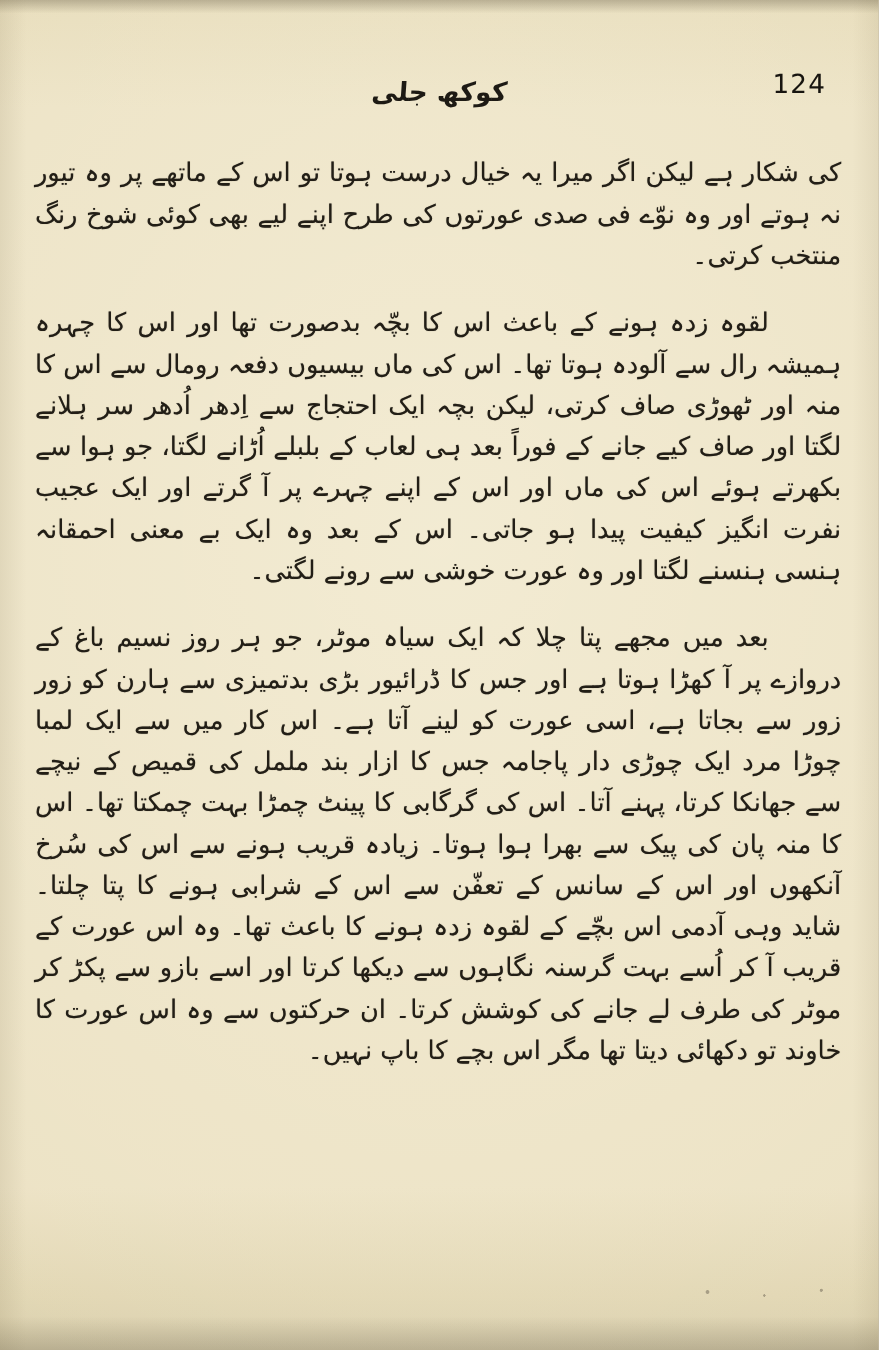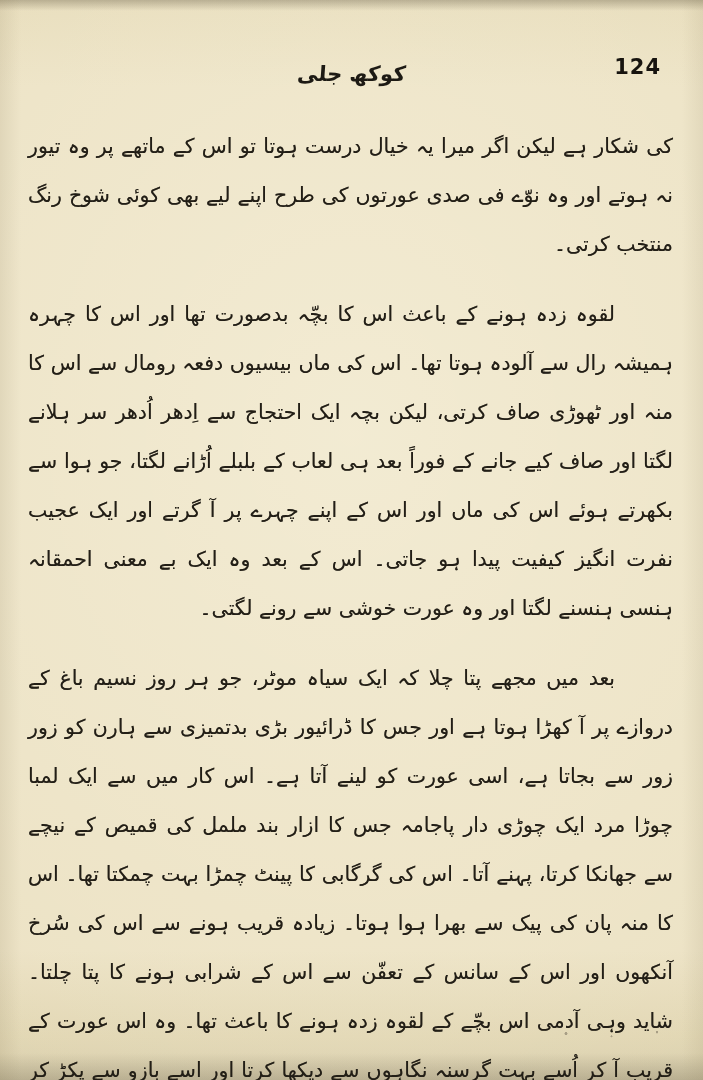--- a/index.html
+++ b/index.html
@@ -31,21 +31,21 @@
   }
   .page-header {
     position: relative;
     height: 100px;
   }
   .page-number {
     position: absolute;
     top: 55px;
     right: 42px;            
     left: auto;
-    font-weight: 700;
+    font-weight: 400;
     font-size: 21px;
     letter-spacing: 1px;
     direction: ltr;
     color: #17140f;
   }
   .running-title {
     position: absolute;
     top: 62px;
     left: 0;
     right: 0;
@@ -61,21 +61,21 @@
     right: 30px;
     left: 28px;
     bottom: 60px;
   }
   .para {
     margin: 0 0 21px 0;
     direction: rtl;
     text-align: justify;
     text-justify: inter-word;
     font-size: 20.5px;
-    line-height: 49px;
+    line-height: 33px;
     font-weight: 500;
     color: #221e16;
     text-shadow: 0 0 0.6px rgba(34,30,22,0.55);
   }
   .para.indent {
     text-indent: 58px;
   }
   
   .blemish {
     position: absolute;

